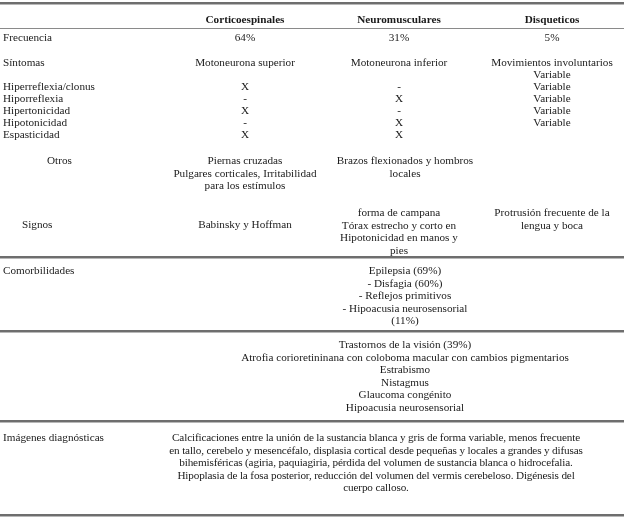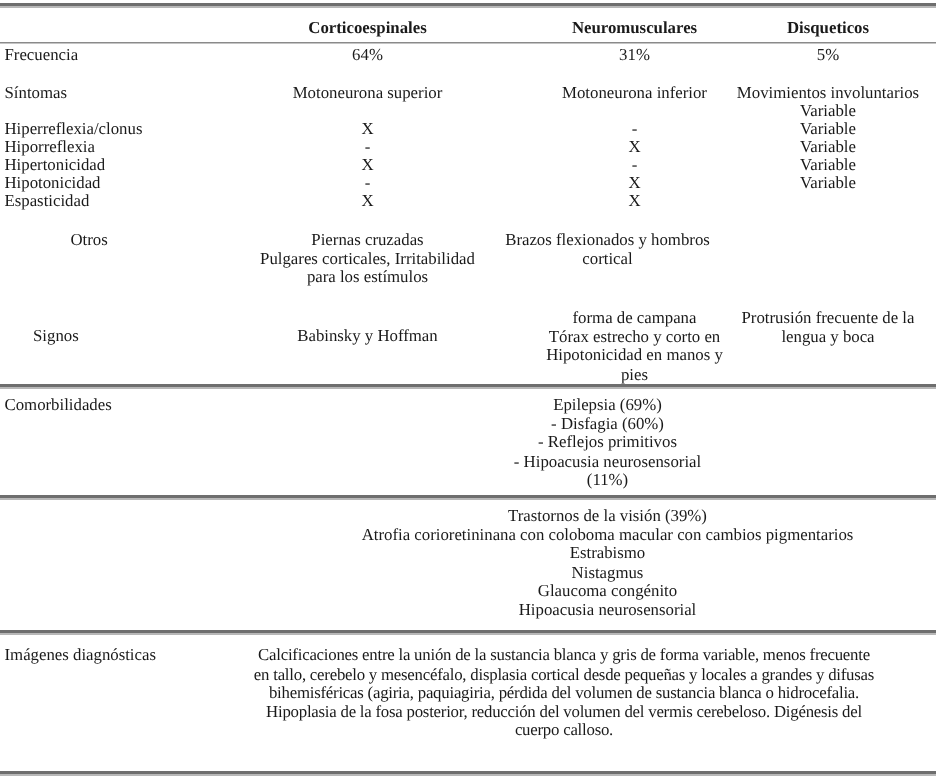--- a/index.html
+++ b/index.html
@@ -5,21 +5,21 @@
   html, body { margin: 0; padding: 0; background: #ffffff; }
   body {
     width: 624px; height: 520px; position: relative; overflow: hidden;
     font-family: "Liberation Serif", "DejaVu Serif", serif;
     font-size: 11.2px; color: #1a1a1a; line-height: 12.6px;
   }
   .rule { position: absolute; left: 0; width: 624px; height: 2px; background: #6e6e6e; border-bottom: 1px solid #b8b8b8; }
   .thin { position: absolute; left: 0; width: 624px; height: 1px; background: #8a8a8a; }
   .lbl { position: absolute; left: 3px; white-space: nowrap; }
   .c2 { position: absolute; left: 160px; width: 170px; text-align: center; }
-  .c3 { position: absolute; left: 348px; width: 150px; text-align: center; }
+  .c3 { position: absolute; left: 324px; width: 150px; text-align: center; }
   .c4 { position: absolute; left: 480px; width: 144px; text-align: center; }
   .hdr { font-weight: bold; }
   .cell { white-space: nowrap; }
   .center-block { position: absolute; text-align: center; }
 </style>
 </head>
 <body>
 
 <div>
 
@@ -73,21 +73,21 @@
   </div>
 
   <div class="lbl" style="top:154px;margin-left:44px;">Otros</div>
   <div class="c2" style="top:154px;">
     <div class="cell">Piernas cruzadas</div>
     <div class="cell">Pulgares corticales, Irritabilidad</div>
     <div class="cell">para los estímulos</div>
   </div>
   <div class="c3" style="top:154px; left:320px; width:170px;">
     <div class="cell">Brazos flexionados y hombros</div>
-    <div class="cell">cortical</div>
+    <div class="cell">locales</div>
   </div>
 
   <div class="lbl" style="top:218px;margin-left:19px;">Signos</div>
   <div class="c2" style="top:218px;">
     <div class="cell">Babinsky y Hoffman</div>
   </div>
   <div class="c3" style="top:206px;">
     <div class="cell">forma de campana</div>
     <div class="cell">Tórax estrecho y corto en</div>
     <div class="cell">Hipotonicidad en manos y</div>

